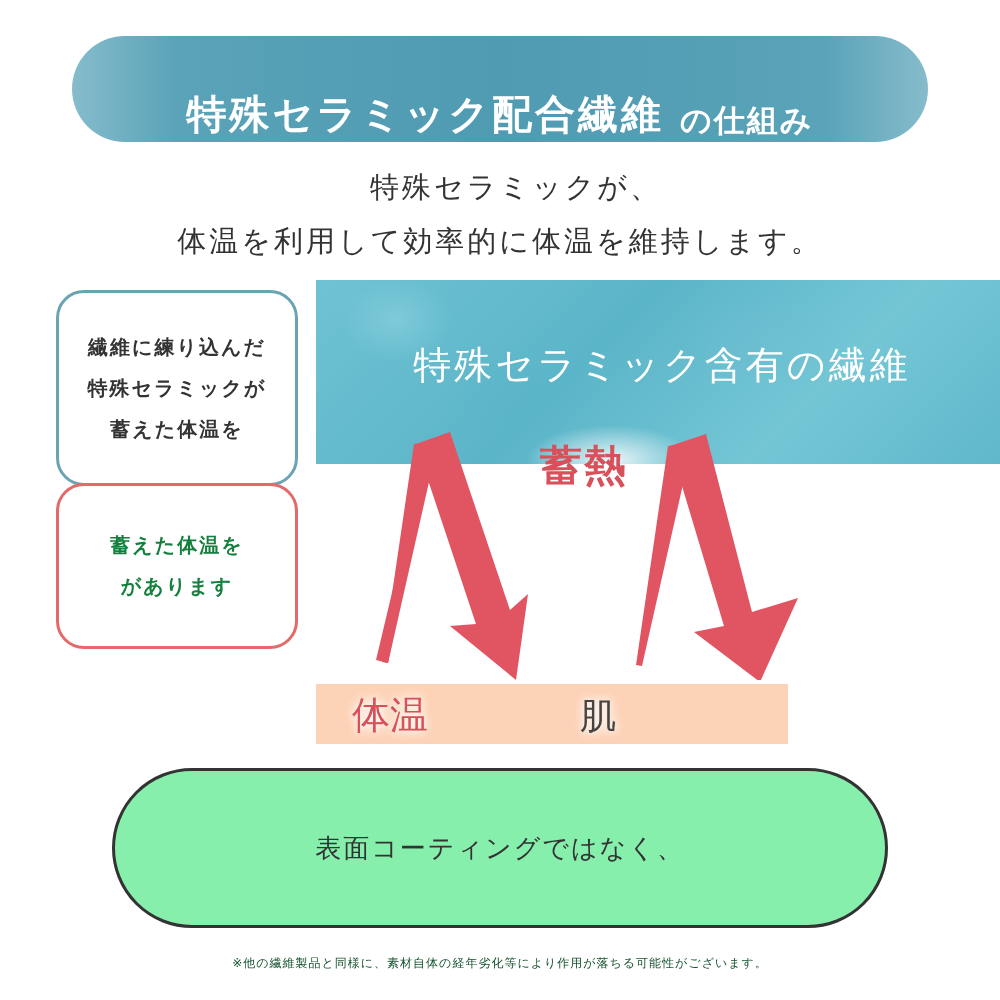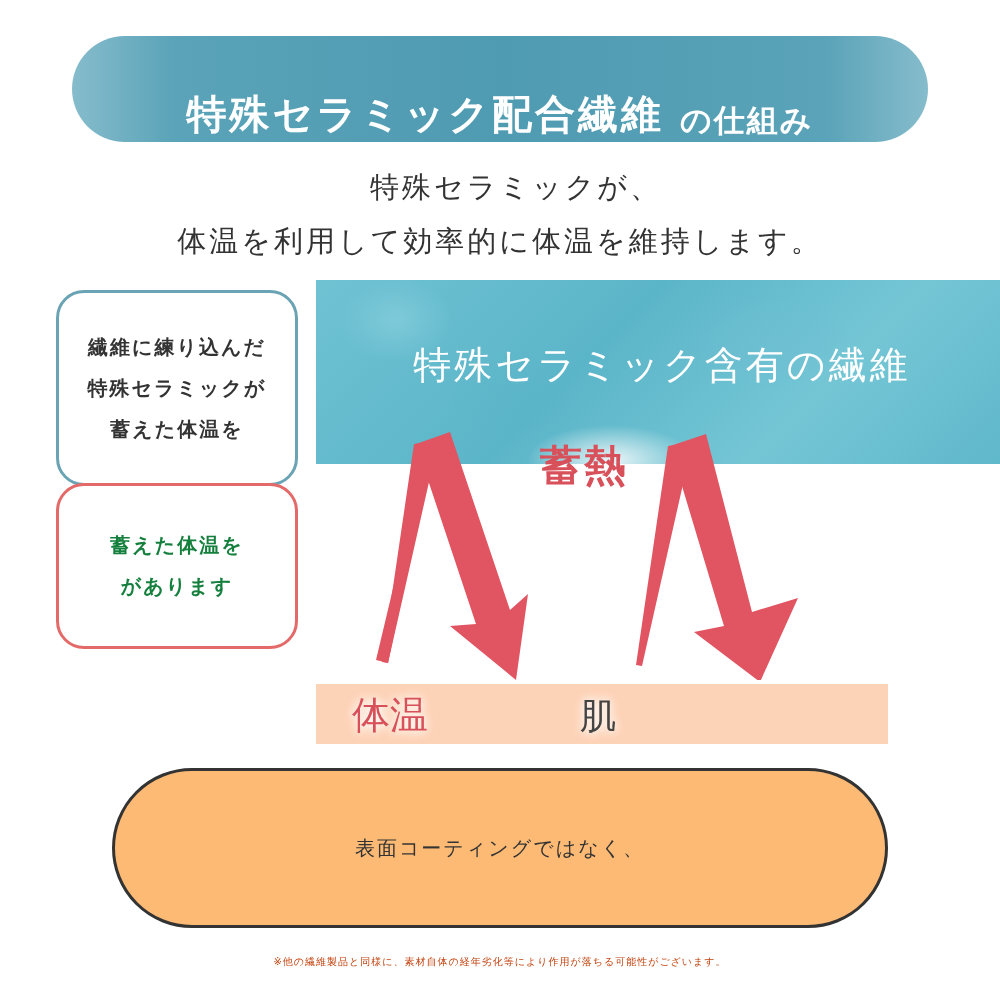--- a/index.html
+++ b/index.html
@@ -39,35 +39,35 @@
       linear-gradient(135deg, #6fc2d2 0%, #5bb5c8 40%, #74c6d5 70%, #5fb7ca 100%);
     display: flex; align-items: flex-start; justify-content: center;
   }
   .fiber-label { margin-top: 60px; color: #ffffff; font-size: 38px; letter-spacing: 3px; }
 
   .heat { position: absolute; left: 540px; top: 438px; font-size: 42px; font-weight: bold; color: #d8505a; letter-spacing: 2px; z-index: 3; }
 
   .arrows { position: absolute; left: 316px; top: 420px; width: 572px; height: 260px; z-index: 2; }
 
   .skin {
-    position: absolute; left: 316px; top: 684px; width: 572px; height: 60px;
+    position: absolute; left: 316px; top: 684px; width: 472px; height: 60px;
     background: #fdd3b7;
   }
   .skin-body { position: absolute; left: 36px; top: 6px; font-size: 38px; color: #d8505a; text-shadow: 0 0 8px #fff, 0 0 12px #fff; }
   .skin-label { position: absolute; left: 264px; top: 8px; font-size: 36px; color: #444; text-shadow: 0 0 8px #fff, 0 0 12px #fff; }
 
   .note-box {
     position: absolute; left: 112px; top: 768px; width: 776px; height: 160px;
-    border: 3px solid #333; border-radius: 80px; background: #fdba74;
+    border: 3px solid #333; border-radius: 80px; background: #86efac;
     display: flex; flex-direction: column; align-items: center; justify-content: center;
-    font-size: 20px; line-height: 46px; letter-spacing: 2px; color: #333;
+    font-size: 26px; line-height: 46px; letter-spacing: 2px; color: #333;
   }
   .note-hl { font-weight: bold; text-decoration: underline; text-decoration-thickness: 2px; text-underline-offset: 5px; }
 
-  .footnote { position: absolute; left: 0; width: 1000px; top: 955px; text-align: center; font-size: 10px; letter-spacing: 1px; color: #c2410c; }
+  .footnote { position: absolute; left: 0; width: 1000px; top: 955px; text-align: center; font-size: 12px; letter-spacing: 1px; color: #14532d; }
 </style>
 </head>
 <body>
 
 <div class="title-pill">
   <span class="title-main">特殊セラミック配合繊維</span>
   <span class="title-sub">の仕組み</span>
 </div>
 
 <div class="lead l1">特殊セラミックが、</div>

